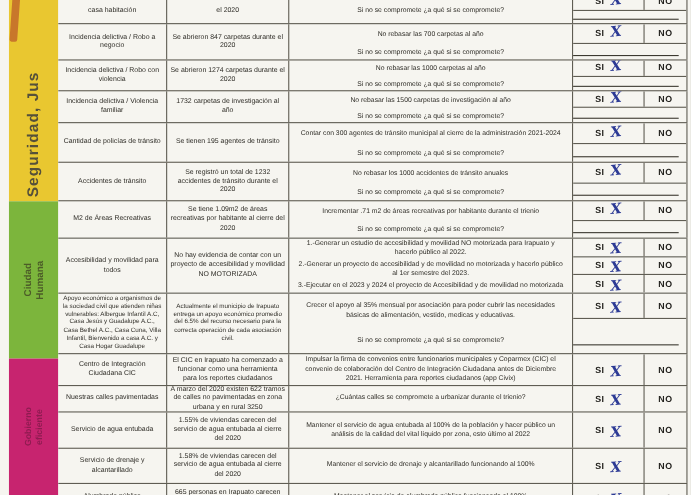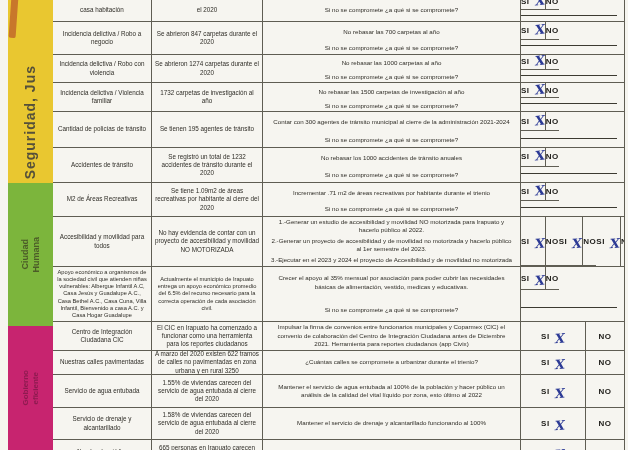--- a/index.html
+++ b/index.html
@@ -35,21 +35,21 @@
   
   .table{
     position:absolute;left:53px;top:0;width:572px;height:465px;
     display:flex;flex-direction:column;
   }
   .row{display:flex;flex-direction:row;border-bottom:1px solid #5f5d53;box-sizing:border-box;flex:0 0 auto;}
   .cell{box-sizing:border-box;border-right:1px solid #5f5d53;overflow:hidden;position:relative;}
   .c-topic{width:99px;display:flex;align-items:center;justify-content:center;text-align:center;padding:1px 3px;}
   .c-current{width:111px;display:flex;align-items:center;justify-content:center;text-align:center;padding:1px 3px;}
   .c-commit{width:258px;display:flex;flex-direction:column;text-align:center;}
-  .c-sino{width:104px;display:flex;flex-direction:row;border-right:1px solid #5f5d53;}
+  .c-sino{width:104px;display:flex;flex-direction:column;border-right:1px solid #5f5d53;}
   .c-topic span,.c-current span{font-size:6.3px;line-height:1.3;}
   .c-topic.small span,.c-current.small span{font-size:5.7px;line-height:1.25;}
   .commit-main{flex:0 0 55%;display:flex;align-items:center;justify-content:center;padding:1px 8px;}
   .commit-q{flex:1;display:flex;align-items:center;justify-content:center;padding:1px 8px;}
   .commit-full{flex:1;display:flex;align-items:center;justify-content:center;padding:1px 8px;}
   .commit-item{flex:1;display:flex;align-items:center;justify-content:center;padding:1px 6px;}
   .c-commit span{font-size:6.2px;line-height:1.35;}
   
   .sino-box{height:55%;max-height:23px;display:flex;flex-direction:row;border-bottom:1px solid #5f5d53;box-sizing:border-box;}
   .sino-box.full{height:auto;max-height:none;flex:1;border-bottom:none;}

